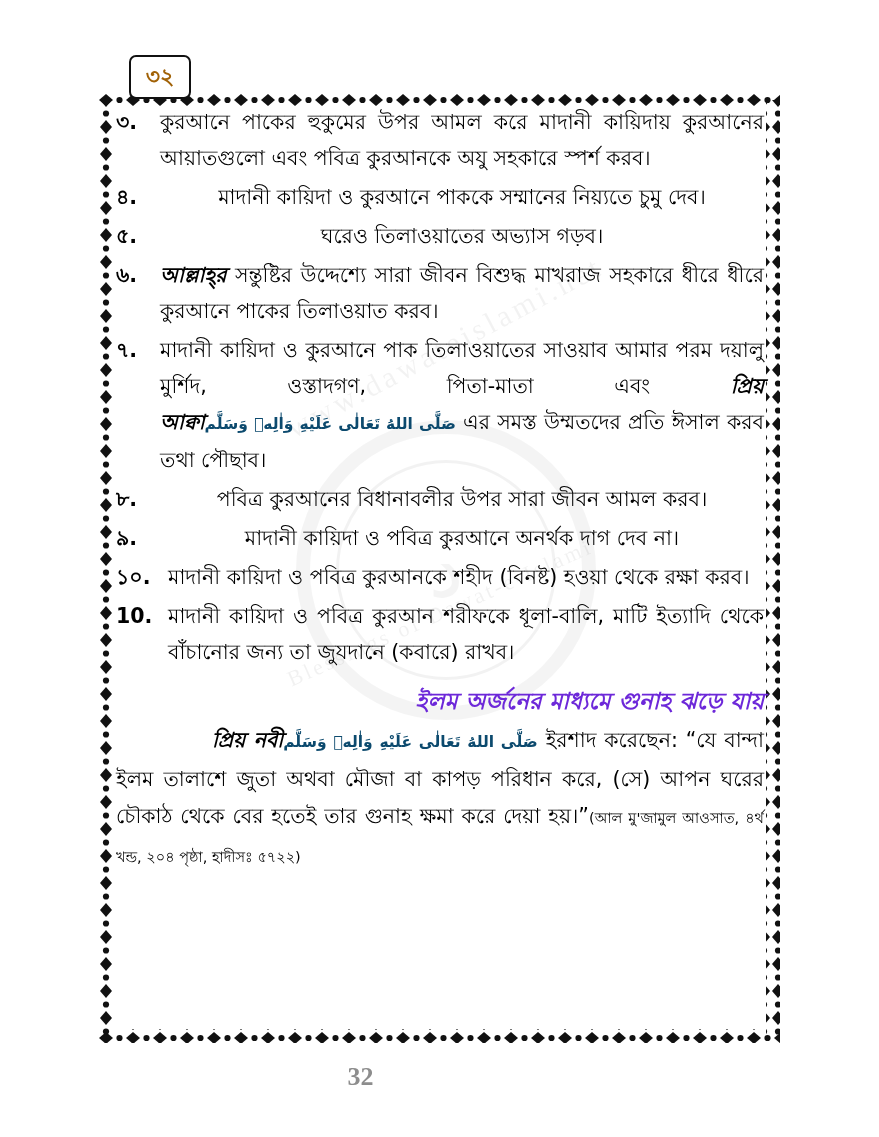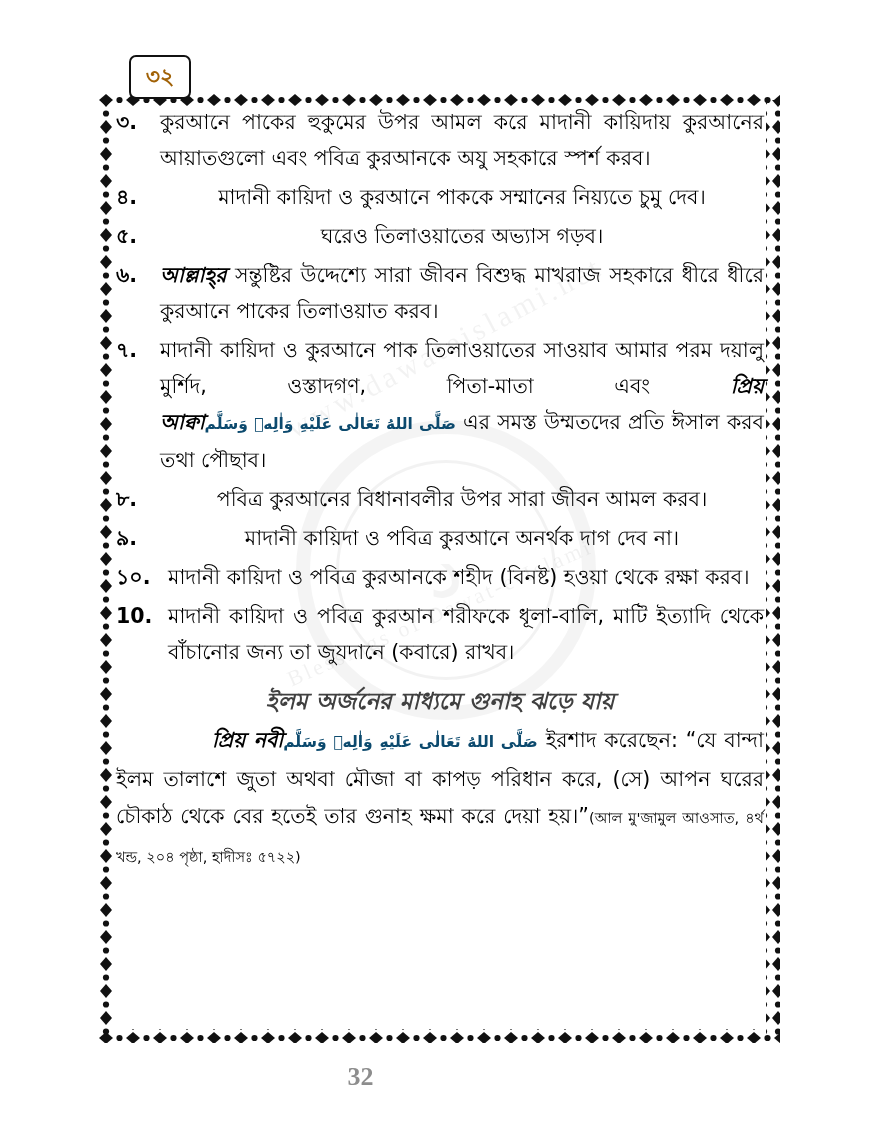--- a/index.html
+++ b/index.html
@@ -192,26 +192,26 @@
     font-size: 15.5px;
     font-weight: bold;
     white-space: nowrap;
   }
   .arabic.sm { font-size: 14px; }
 
   
   .section-heading {
     margin-top: 14px;
     margin-bottom: 4px;
-    text-align: center;
+    text-align: right;
     font-family: "DejaVu Sans", sans-serif;
     font-size: 23px;
     font-weight: bold;
     font-style: italic;
-    color: #404040;
+    color: #6d28d9;
     line-height: 34px;
   }
 
   
   .hadith {
     font-family: "DejaVu Sans", sans-serif;
     font-size: 20.5px;
     line-height: 37px;
     text-align: justify;
     text-justify: inter-word;

